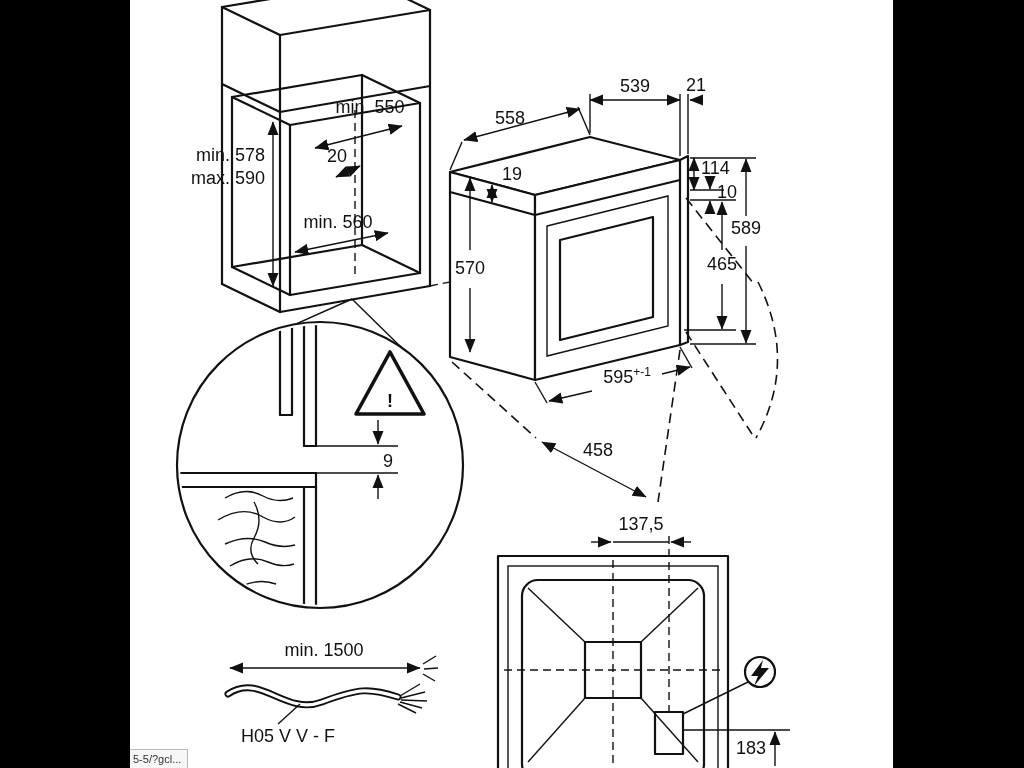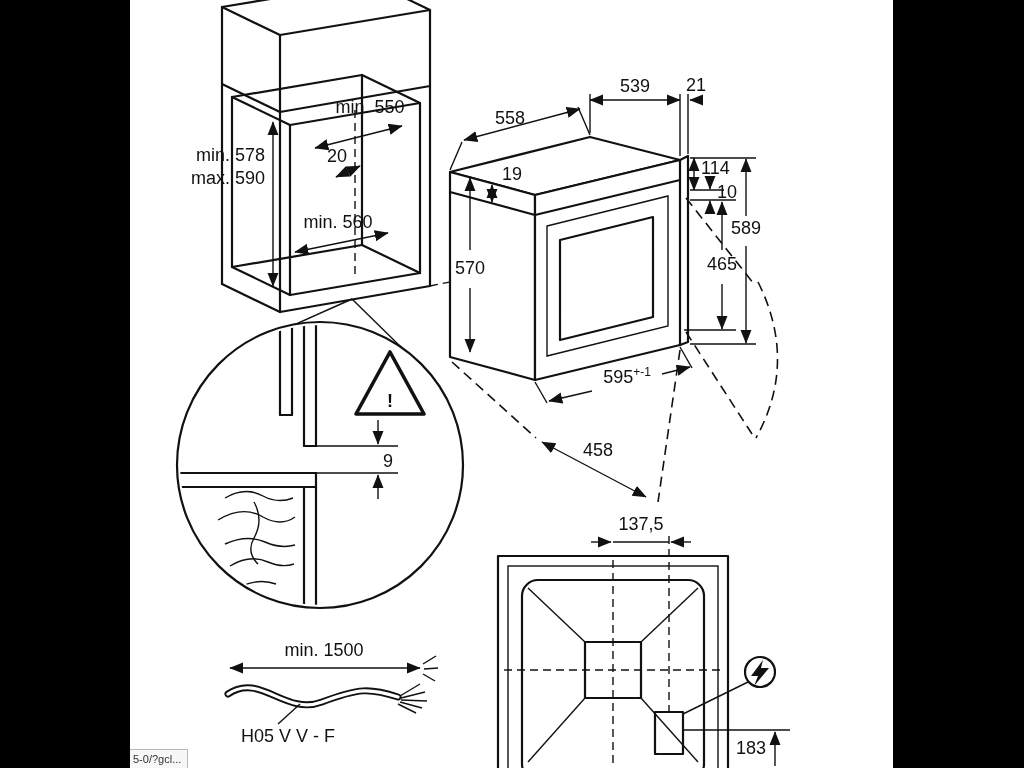--- a/index.html
+++ b/index.html
@@ -237,14 +237,14 @@
     <line class="thin" x1="618" y1="682" x2="553" y2="714"></line>
 
     <line class="thin" x1="553" y1="730" x2="660" y2="730"></line>
     <line class="dim" x1="645" y1="766" x2="645" y2="732" marker-end="url(#ar)"></line>
     <text x="621" y="754" text-anchor="middle">183</text>
   </g>
 </svg>
 </div>
 
 <div class="status-tip">
-  <span>5-0/?gcl...</span>
+  <span>5-5/?gcl...</span>
 </div>
 
 </body></html>

